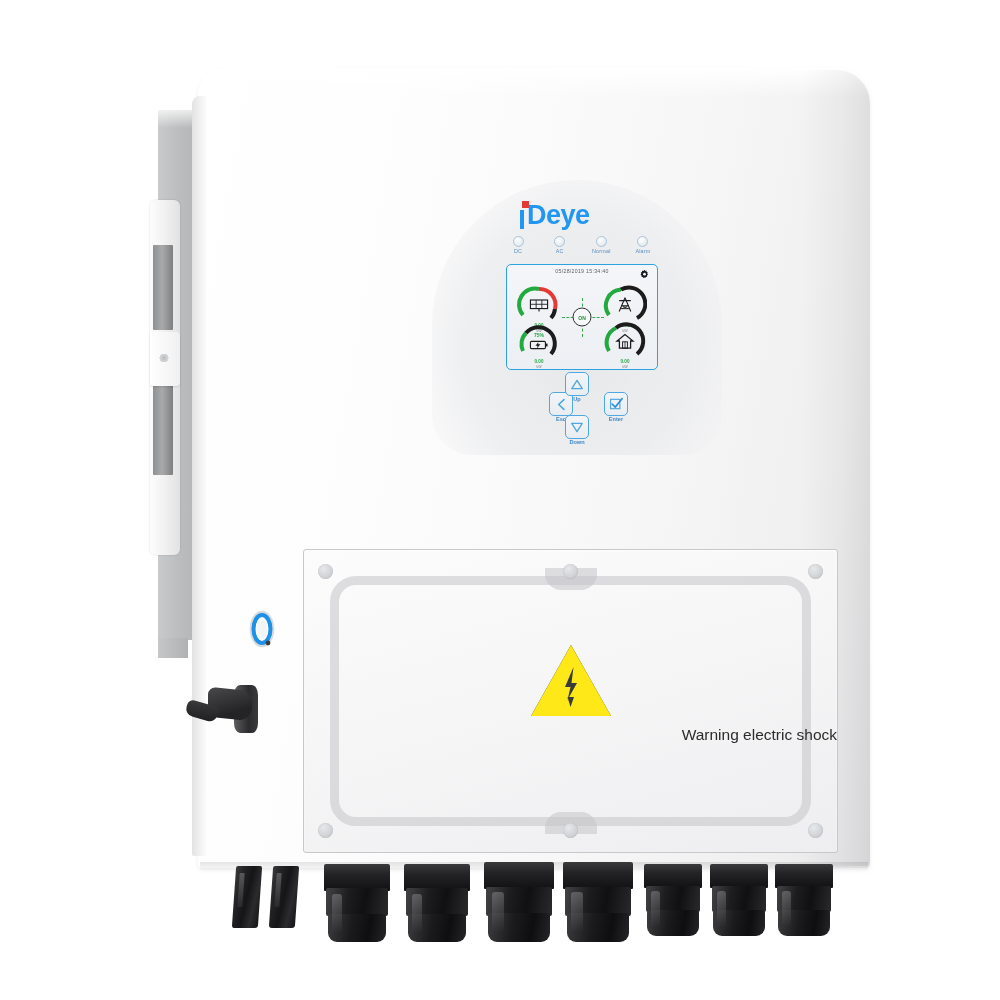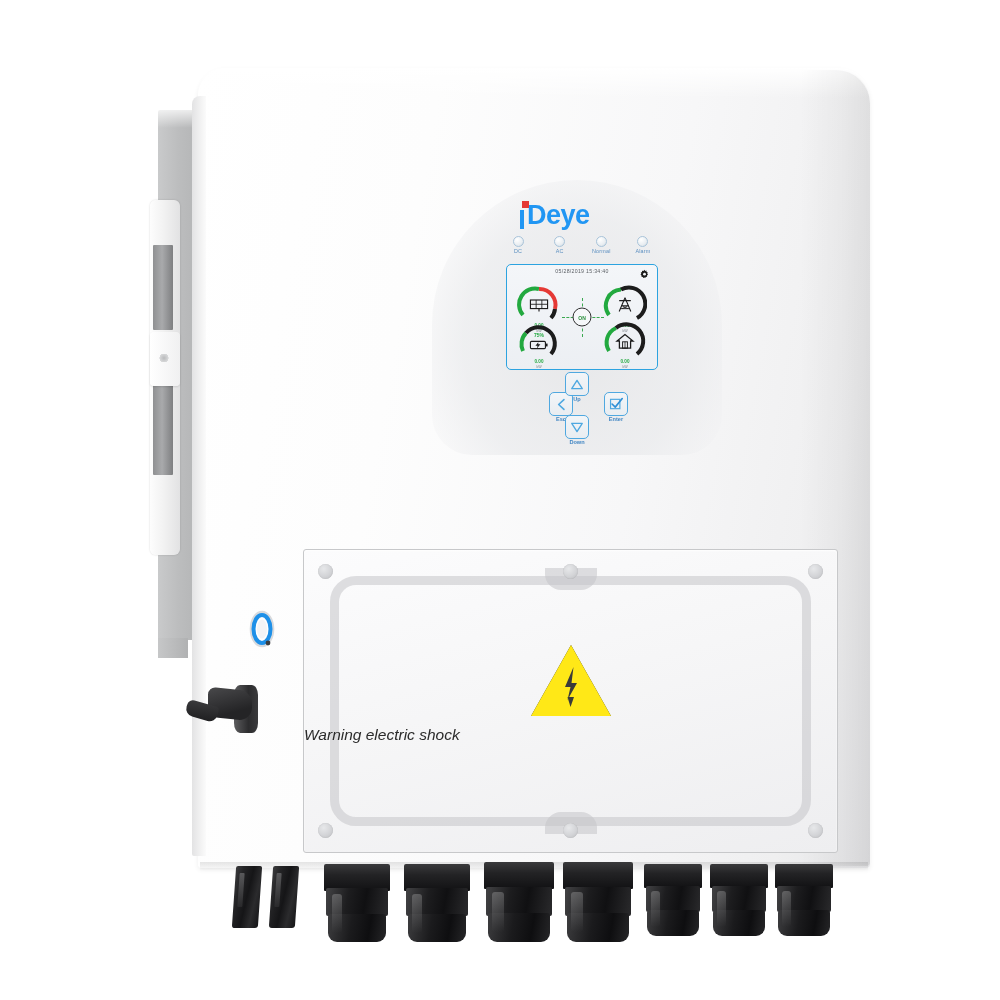--- a/index.html
+++ b/index.html
@@ -190,21 +190,21 @@
   }
   .notch-top{top:18px;border-radius:0 0 16px 16px;}
   .notch-bot{bottom:18px;border-radius:16px 16px 0 0;}
   .screw{
     position:absolute;width:15px;height:15px;border-radius:50%;
     background:radial-gradient(circle at 38% 32%,#e7e8ea 0%,#d3d4d7 55%,#bcbdc0 100%);
     box-shadow:inset 0 0 1px rgba(0,0,0,.2);
   }
 
   .warn{
-    position:absolute;left:0;right:0;top:95px;text-align:left;font-style:italic;
+    position:absolute;left:0;right:0;top:95px;text-align:right;
   }
   .tri{
     width:0;height:0;margin:0 auto;
     border-left:40px solid transparent;border-right:40px solid transparent;
     border-bottom:71px solid #ffe817;
     position:relative;
     filter:drop-shadow(0 0 0.6px #1c1c1c);
   }
   .tri-in{
     position:absolute;left:-34px;top:8px;width:0;height:0;

